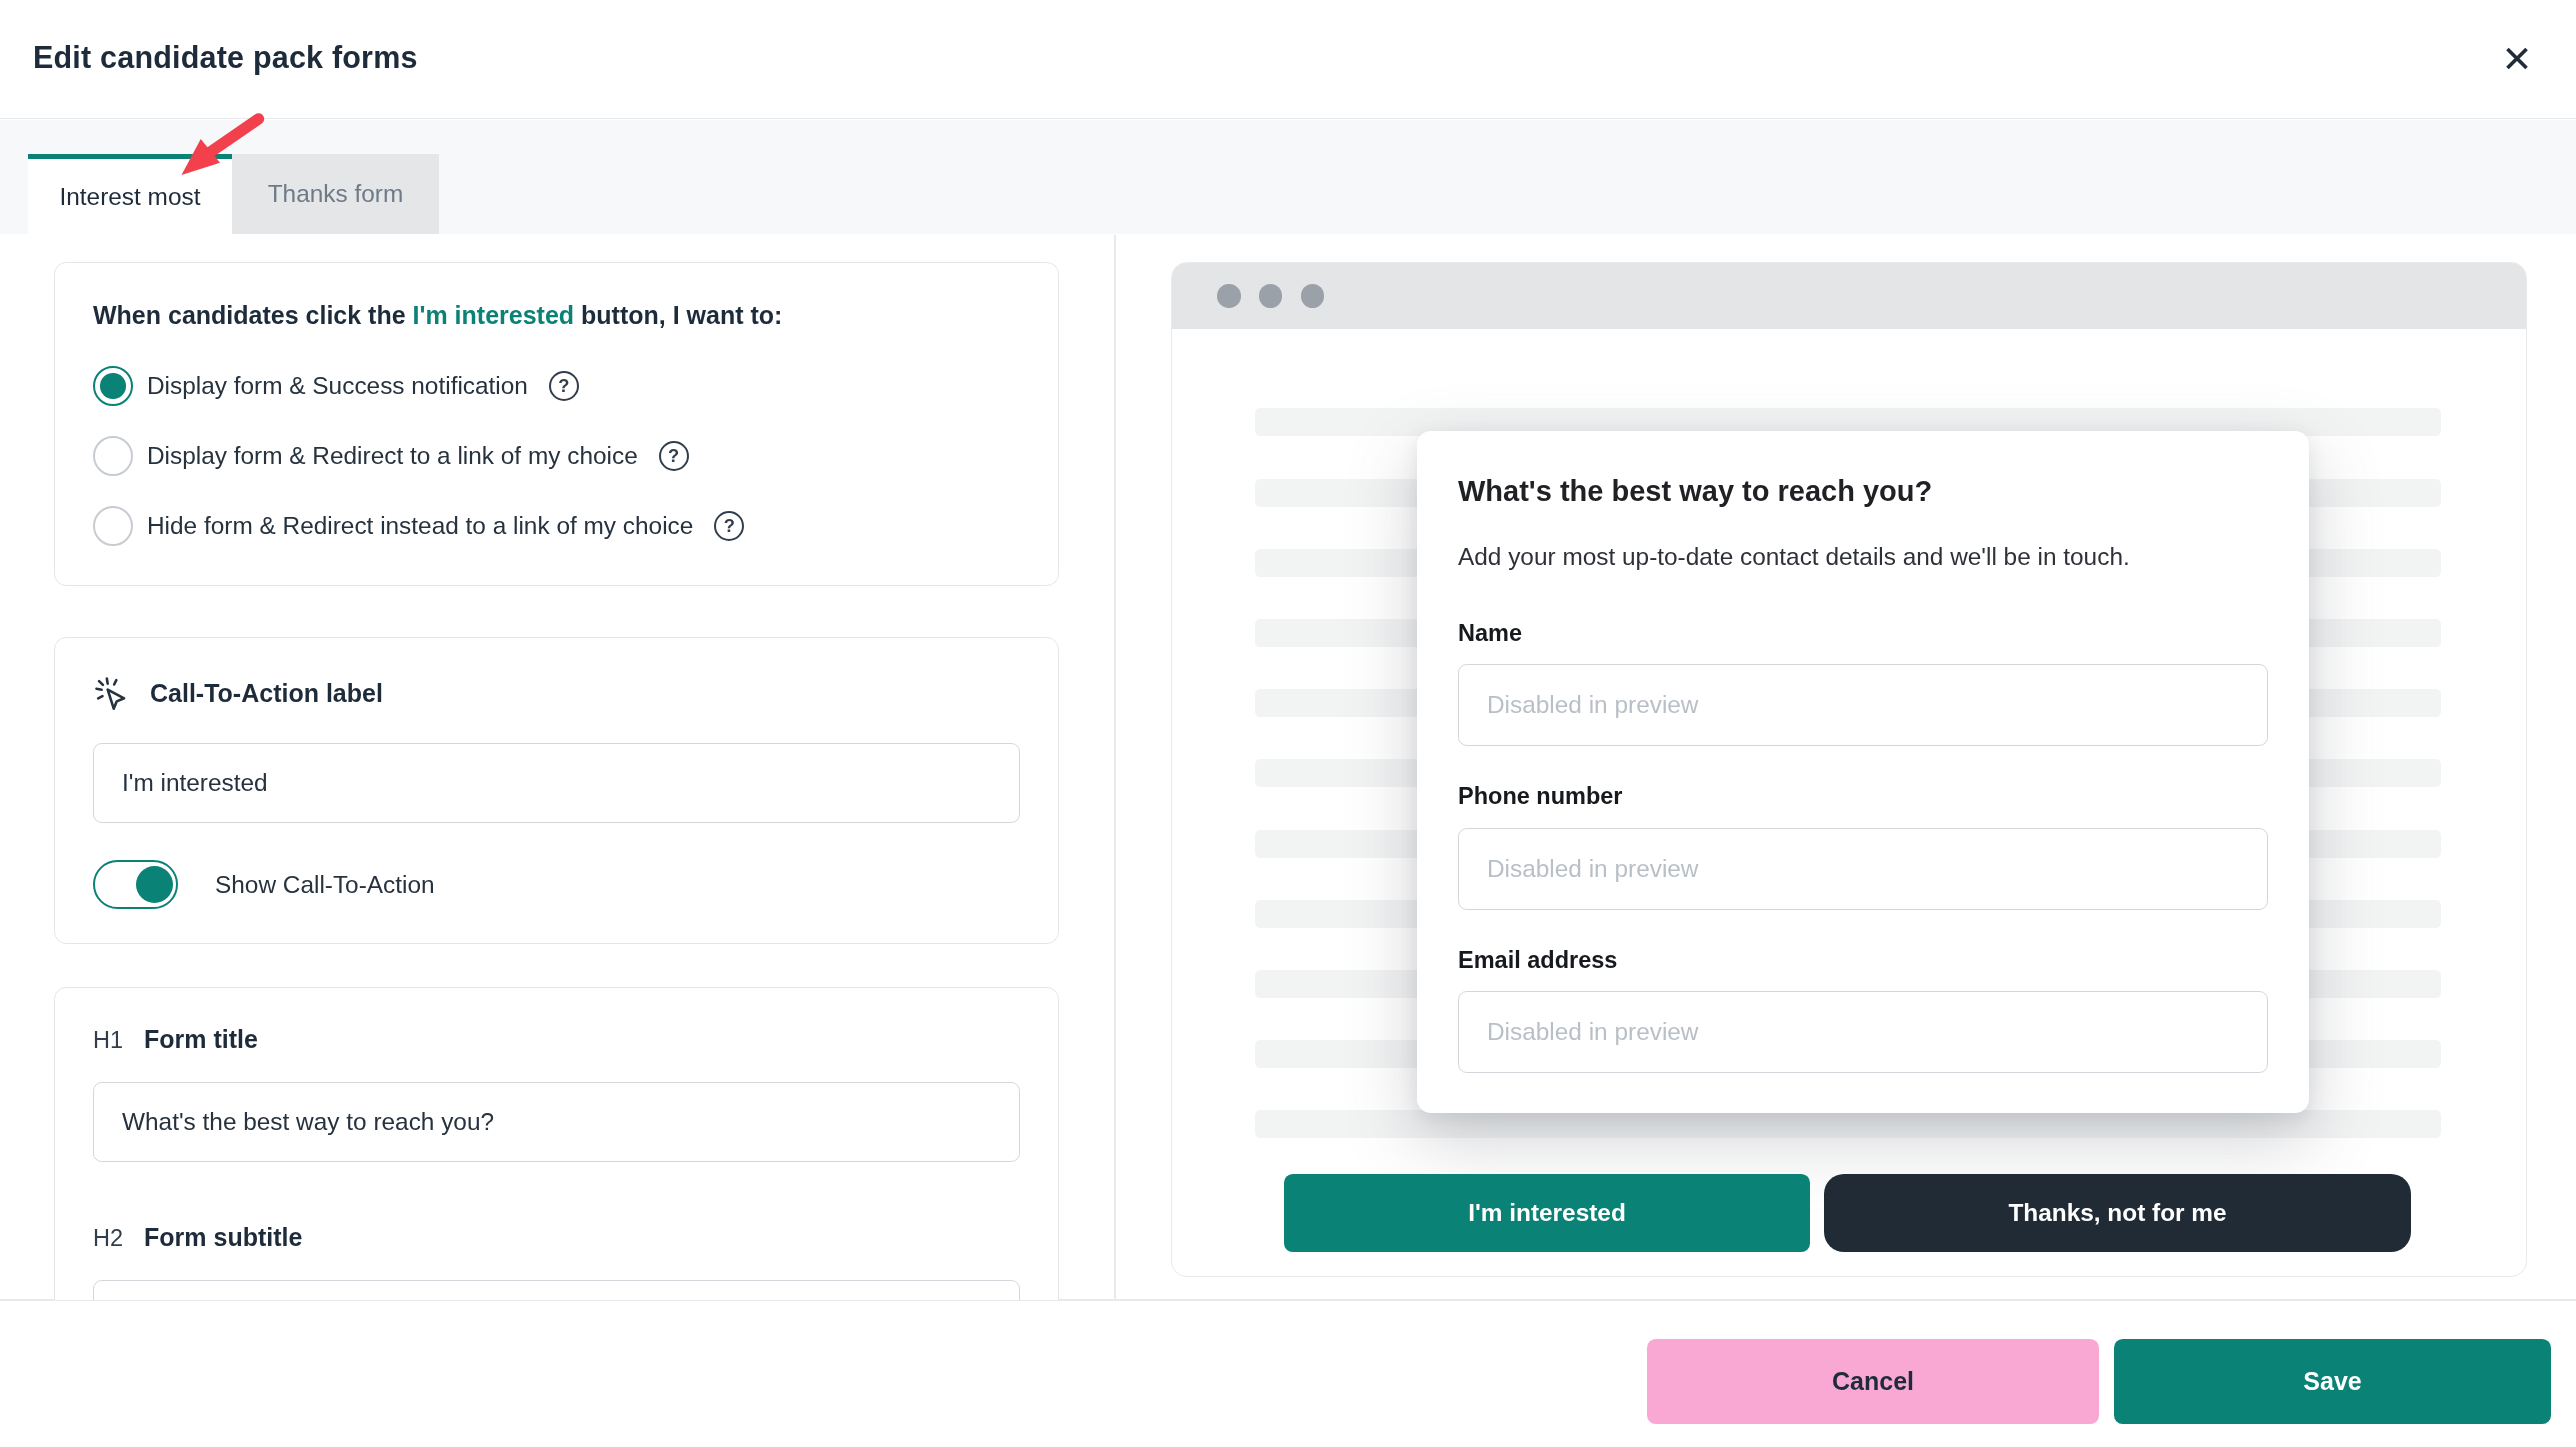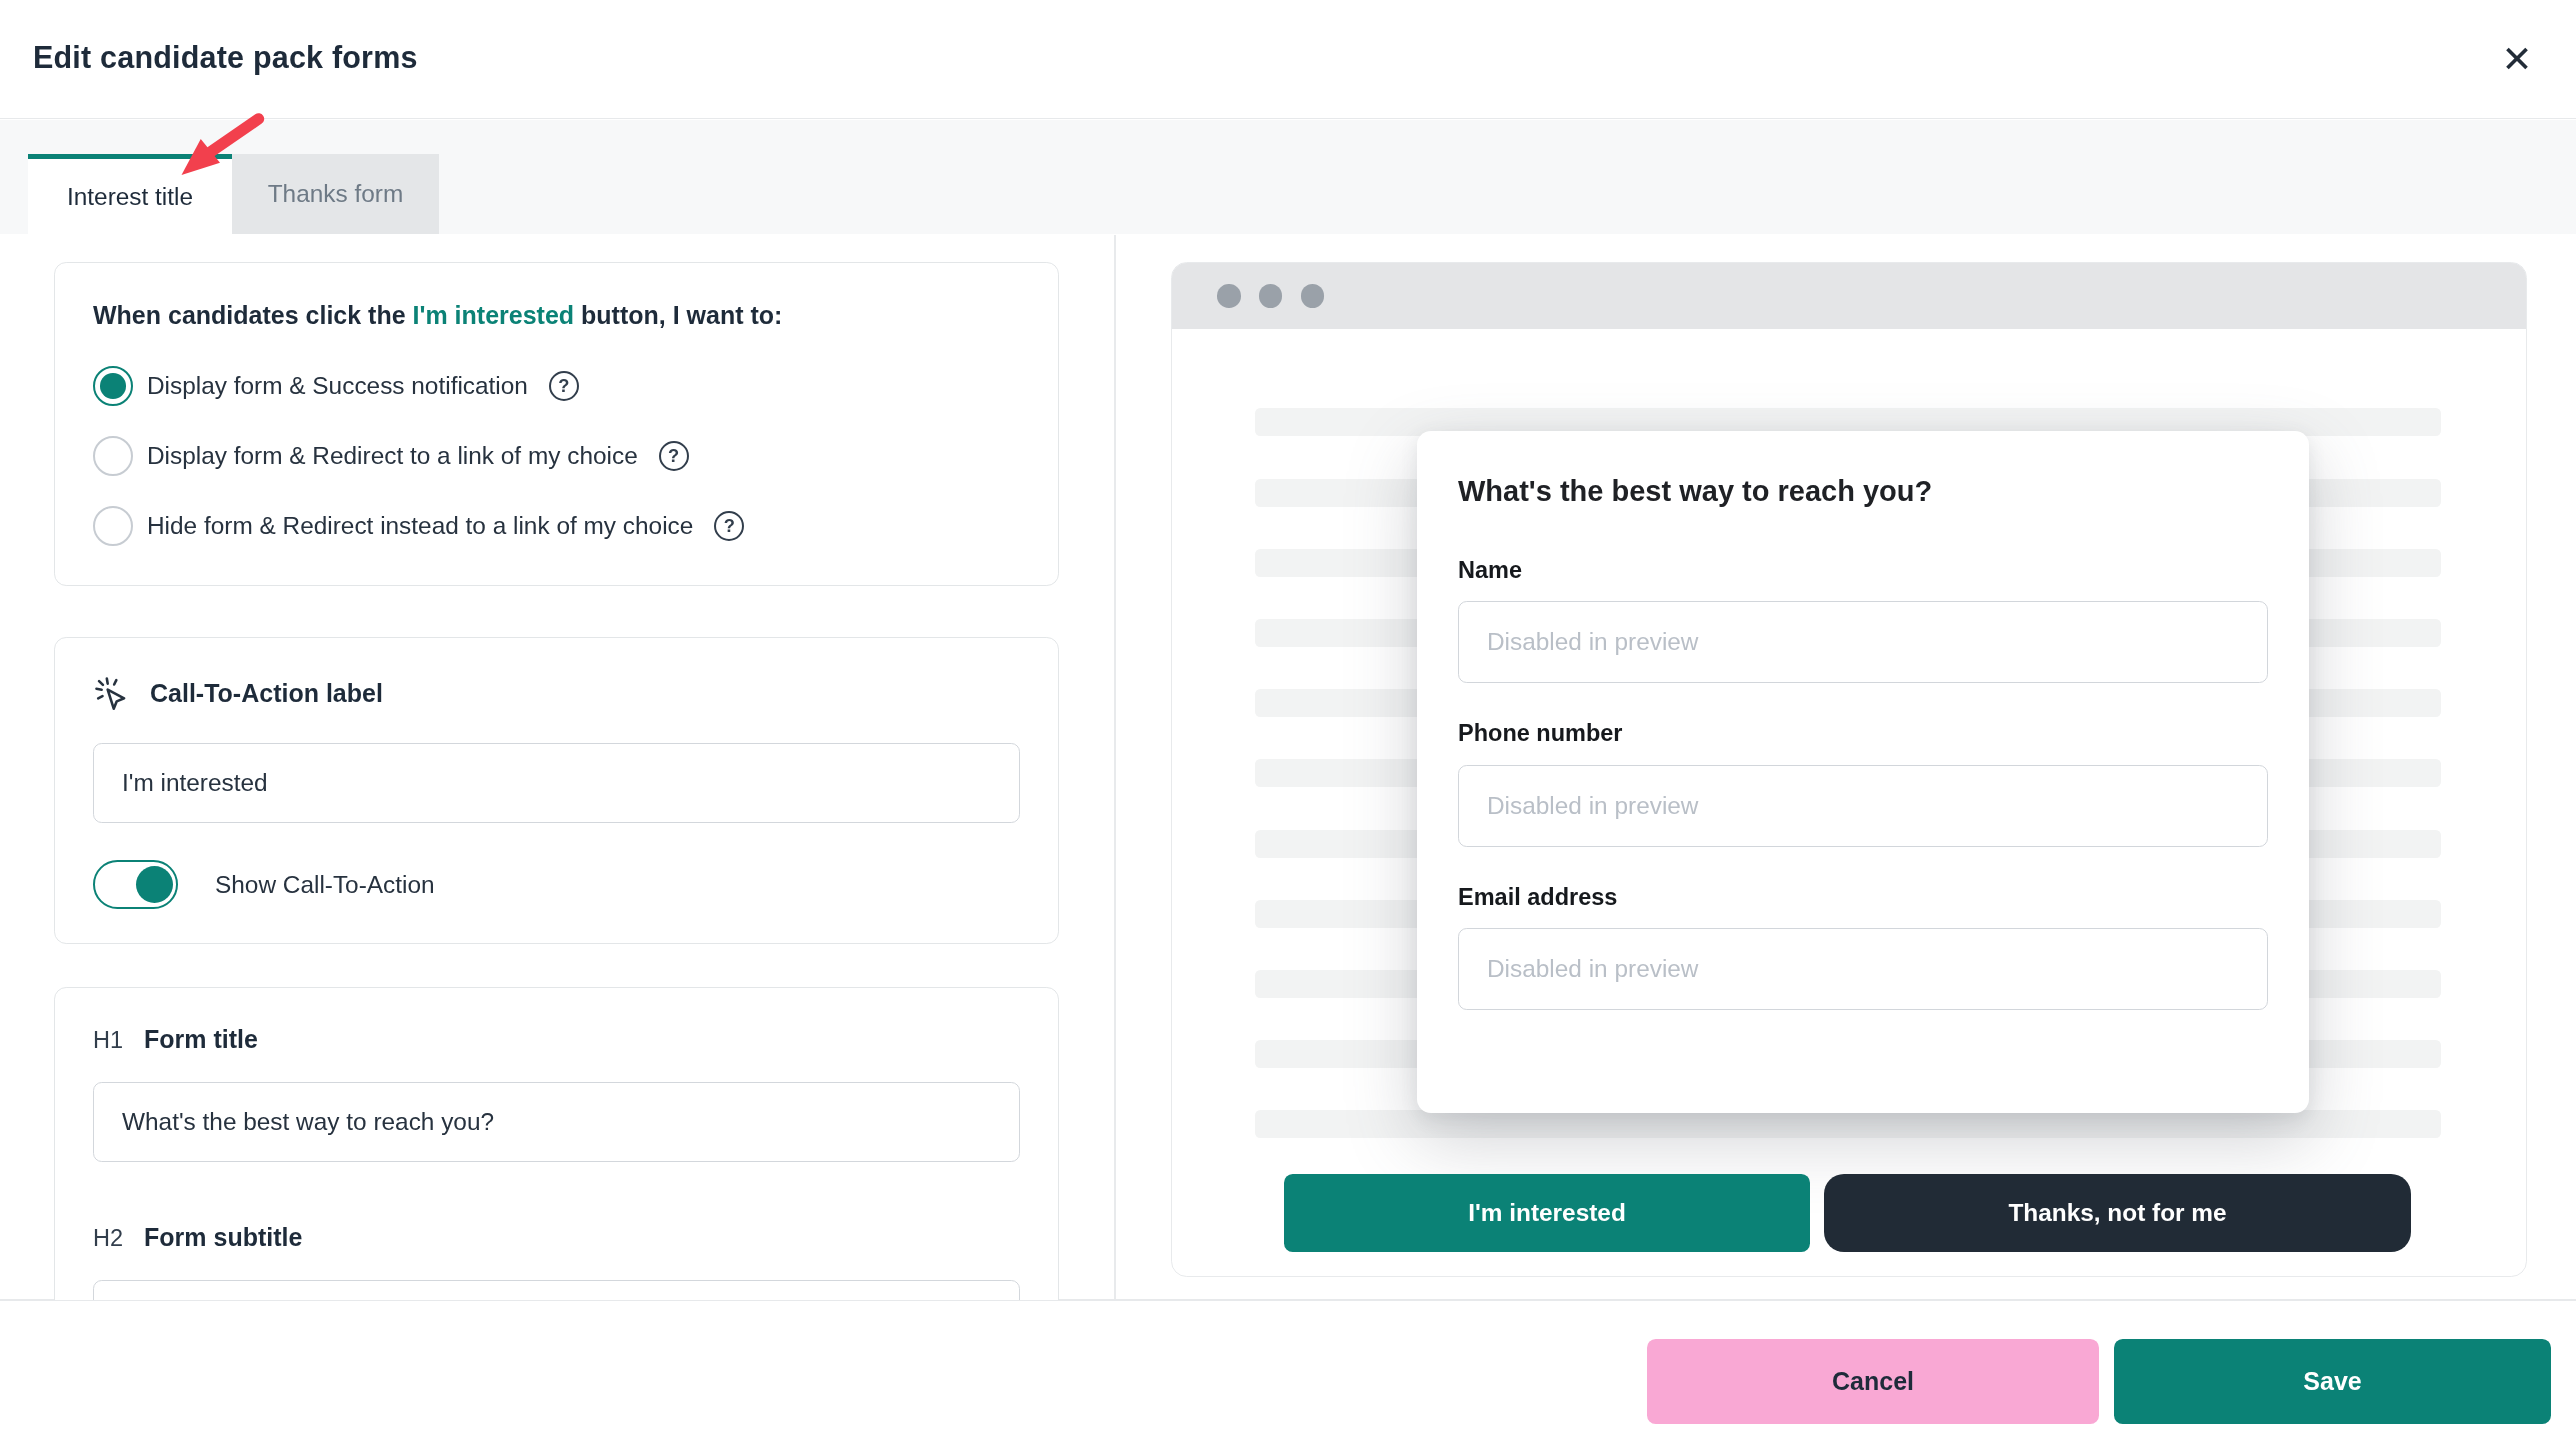--- a/index.html
+++ b/index.html
@@ -88,21 +88,21 @@
 
 <div id="app">
 
   <div class="header">
     <div class="header-title">Edit candidate pack forms</div>
     <div class="close-btn">✕</div>
   </div>
 
   <div class="tabstrip">
     <div class="tabs">
-      <div class="tab active">Interest title</div>
+      <div class="tab active">Interest most</div>
       <div class="tab inactive">Thanks form</div>
     </div>
   </div>
 
   <svg class="arrow-annotation" viewBox="0 0 112 82">
     <line x1="100" y1="10" x2="42" y2="50" stroke="#f2404d" stroke-width="13" stroke-linecap="round"></line>
     <polygon points="12,74 56,60 34,33" fill="#f2404d"></polygon>
   </svg>
 
   <div class="vdivider"></div>
@@ -187,20 +187,21 @@
           <div class="skel" style="top: 430px;"></div>
           <div class="skel" style="top: 501px;"></div>
           <div class="skel" style="top: 571px;"></div>
           <div class="skel" style="top: 641px;"></div>
           <div class="skel" style="top: 711px;"></div>
           <div class="skel" style="top: 781px;"></div>
         </div>
 
       <div class="preview-modal">
         <div class="pm-title">What's the best way to reach you?</div>
+        <div class="pm-subtitle">Add your most up-to-date contact details and we'll be in touch.</div>
 
         <div class="pm-label pm-label-1">Name</div>
         <input class="pm-input" type="text" disabled="" placeholder="Disabled in preview" style="">
 
         <div class="pm-label pm-label-2">Phone number</div>
         <input class="pm-input" type="text" disabled="" placeholder="Disabled in preview" style="">
 
         <div class="pm-label pm-label-3">Email address</div>
         <input class="pm-input" type="text" disabled="" placeholder="Disabled in preview" style="">
       </div>

